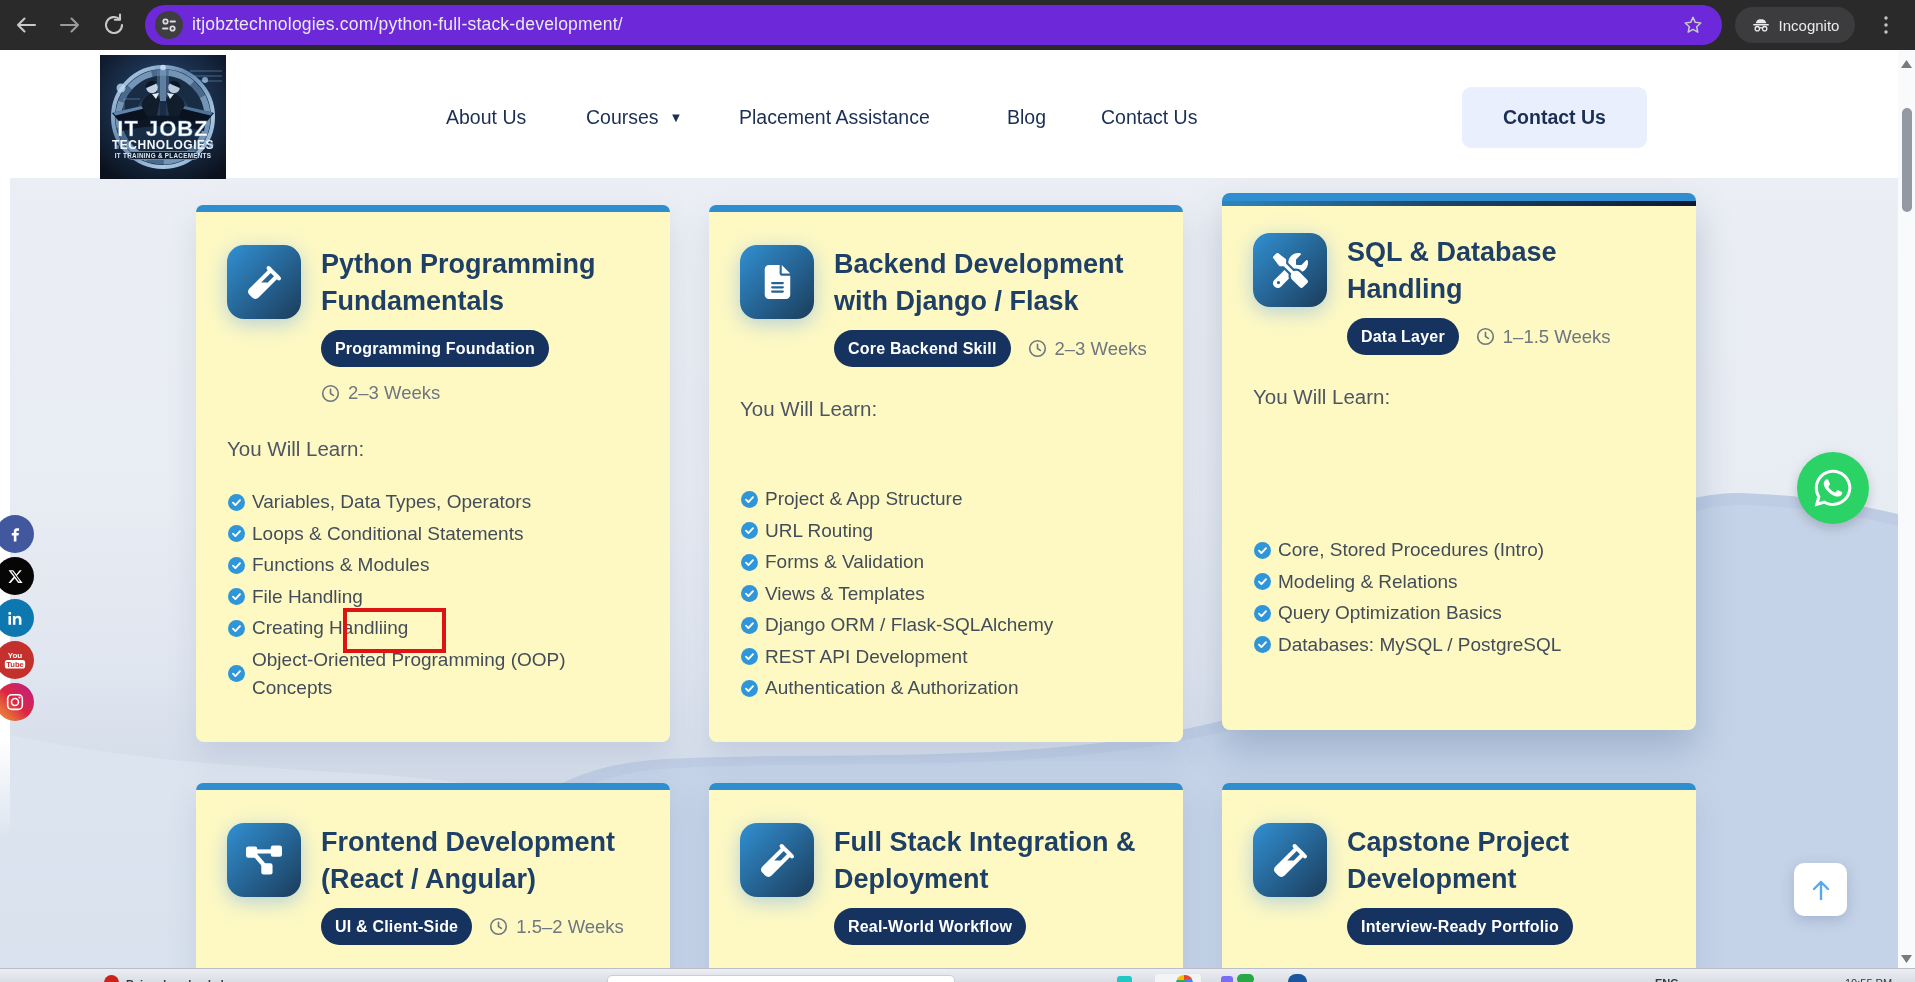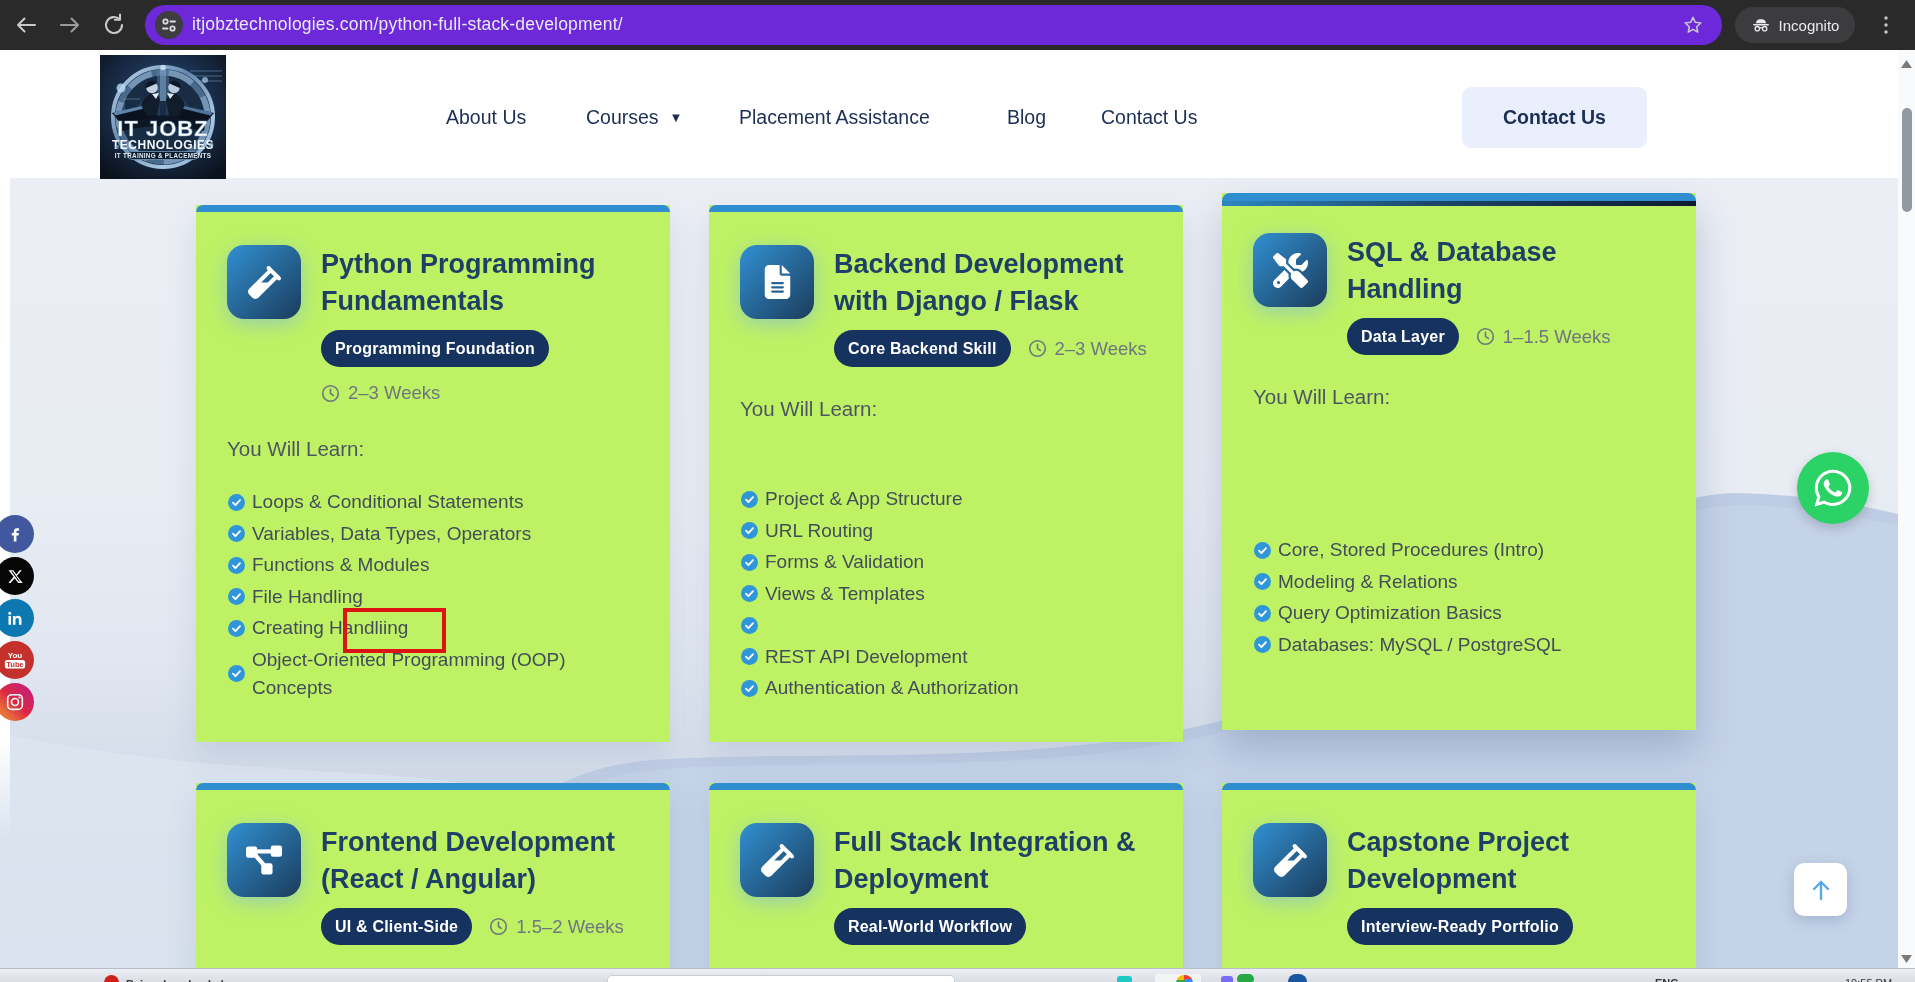--- a/index.html
+++ b/index.html
@@ -11,21 +11,21 @@
 #tunec{position:absolute;left:10px;top:6px;width:28px;height:28px;border-radius:50%;background:#3e3e40}
 #urltxt{position:absolute;left:47px;top:9px;font-size:17.5px;color:#e9eaee;letter-spacing:.2px}
 #incog{position:absolute;left:1735px;top:7px;width:120px;height:36px;background:#3c3c3e;border-radius:18px;color:#e8eaed;font-size:15px;display:flex;align-items:center;justify-content:center;gap:8px}
 
 #header{position:absolute;top:50px;left:0;width:1915px;height:128px;background:#ffffff;z-index:40}
 .nav{position:absolute;top:3px;height:128px;display:flex;align-items:center;font-weight:normal;font-size:19.5px;color:#1b2f55}
 #cta{position:absolute;left:1462px;top:37px;width:185px;height:61px;background:#e9effc;border-radius:9px;display:flex;align-items:center;justify-content:center;font-weight:bold;font-size:19.5px;color:#1b2f55}
 
 #main{position:absolute;top:178px;left:0;width:1915px;height:790px;overflow:hidden;background:linear-gradient(180deg,#ebeef4 0%,#e8ecf3 40%,#e0e6f0 62%,#d2dbe9 78%,#c2cfe2 100%)}
 
-.card{position:absolute;width:474px;height:537px;background:#bef264;border-radius:1px;box-shadow:0 14px 30px rgba(90,115,150,.16)}
+.card{position:absolute;width:474px;height:537px;background:#fef9c3;border-radius:8px;box-shadow:0 14px 30px rgba(90,115,150,.16)}
 .accent{position:absolute;top:0;left:0;width:100%;height:7px;background:#2e8ecf;border-radius:14px 14px 0 0}
 .tile{position:absolute;left:31px;top:40px;width:74px;height:74px;border-radius:17px;background:linear-gradient(135deg,#3190d2 0%,#1b3c5b 100%);box-shadow:0 5px 20px rgba(120,175,235,.55);display:flex;align-items:center;justify-content:center}
 .ctitle{position:absolute;left:125px;top:41px;font-size:27px;line-height:37px;font-weight:bold;color:#1f4066}
 .badges{position:absolute;left:125px;top:125px;height:37px;display:flex;align-items:center;gap:17px}
 .badge{height:37px;display:flex;align-items:center;padding:0 14px;background:#16325f;border-radius:19px;color:#fff;font-weight:bold;font-size:16px;letter-spacing:.2px;white-space:nowrap}
 .clock{display:flex;align-items:center;gap:8px;color:#6e7680;font-size:18.5px;white-space:nowrap}
 .clockrow{position:absolute;left:125px;top:177px}
 .ywl{position:absolute;left:31px;font-size:20.5px;color:#4d5563}
 .list{position:absolute;left:32px;margin:0;padding:0;list-style:none;font-size:19px;color:#434d59}
 .list li{display:flex;align-items:center;line-height:28px;min-height:28px;margin-bottom:3.5px}
@@ -179,28 +179,28 @@
           <span>2–3 Weeks</span>
         </div>
       </div>
   <div class="ywl" style="top:232px">You Will Learn:</div>
   <ul class="list" style="top:283px;width:360px">
     <li>
           <svg class="chk" viewBox="0 0 17 17">
             <circle cx="8.5" cy="8.5" r="8.5" fill="#2f96da"></circle>
             <path d="M5 8.7l2.4 2.4 4.6-4.9" stroke="#fff" stroke-width="1.9" fill="none" stroke-linecap="round" stroke-linejoin="round"></path>
           </svg>
+          <span>Variables, Data Types, Operators</span>
+        </li>
+    <li>
+          <svg class="chk" viewBox="0 0 17 17">
+            <circle cx="8.5" cy="8.5" r="8.5" fill="#2f96da"></circle>
+            <path d="M5 8.7l2.4 2.4 4.6-4.9" stroke="#fff" stroke-width="1.9" fill="none" stroke-linecap="round" stroke-linejoin="round"></path>
+          </svg>
           <span>Loops &amp; Conditional Statements</span>
-        </li>
-    <li>
-          <svg class="chk" viewBox="0 0 17 17">
-            <circle cx="8.5" cy="8.5" r="8.5" fill="#2f96da"></circle>
-            <path d="M5 8.7l2.4 2.4 4.6-4.9" stroke="#fff" stroke-width="1.9" fill="none" stroke-linecap="round" stroke-linejoin="round"></path>
-          </svg>
-          <span>Variables, Data Types, Operators</span>
         </li>
     <li>
           <svg class="chk" viewBox="0 0 17 17">
             <circle cx="8.5" cy="8.5" r="8.5" fill="#2f96da"></circle>
             <path d="M5 8.7l2.4 2.4 4.6-4.9" stroke="#fff" stroke-width="1.9" fill="none" stroke-linecap="round" stroke-linejoin="round"></path>
           </svg>
           <span>Functions &amp; Modules</span>
         </li>
     <li>
           <svg class="chk" viewBox="0 0 17 17">
@@ -273,20 +273,21 @@
             <circle cx="8.5" cy="8.5" r="8.5" fill="#2f96da"></circle>
             <path d="M5 8.7l2.4 2.4 4.6-4.9" stroke="#fff" stroke-width="1.9" fill="none" stroke-linecap="round" stroke-linejoin="round"></path>
           </svg>
           <span>Views &amp; Templates</span>
         </li>
     <li>
           <svg class="chk" viewBox="0 0 17 17">
             <circle cx="8.5" cy="8.5" r="8.5" fill="#2f96da"></circle>
             <path d="M5 8.7l2.4 2.4 4.6-4.9" stroke="#fff" stroke-width="1.9" fill="none" stroke-linecap="round" stroke-linejoin="round"></path>
           </svg>
+          <span>Django ORM / Flask-SQLAlchemy</span>
         </li>
     <li>
           <svg class="chk" viewBox="0 0 17 17">
             <circle cx="8.5" cy="8.5" r="8.5" fill="#2f96da"></circle>
             <path d="M5 8.7l2.4 2.4 4.6-4.9" stroke="#fff" stroke-width="1.9" fill="none" stroke-linecap="round" stroke-linejoin="round"></path>
           </svg>
           <span>REST API Development</span>
         </li>
     <li>
           <svg class="chk" viewBox="0 0 17 17">

